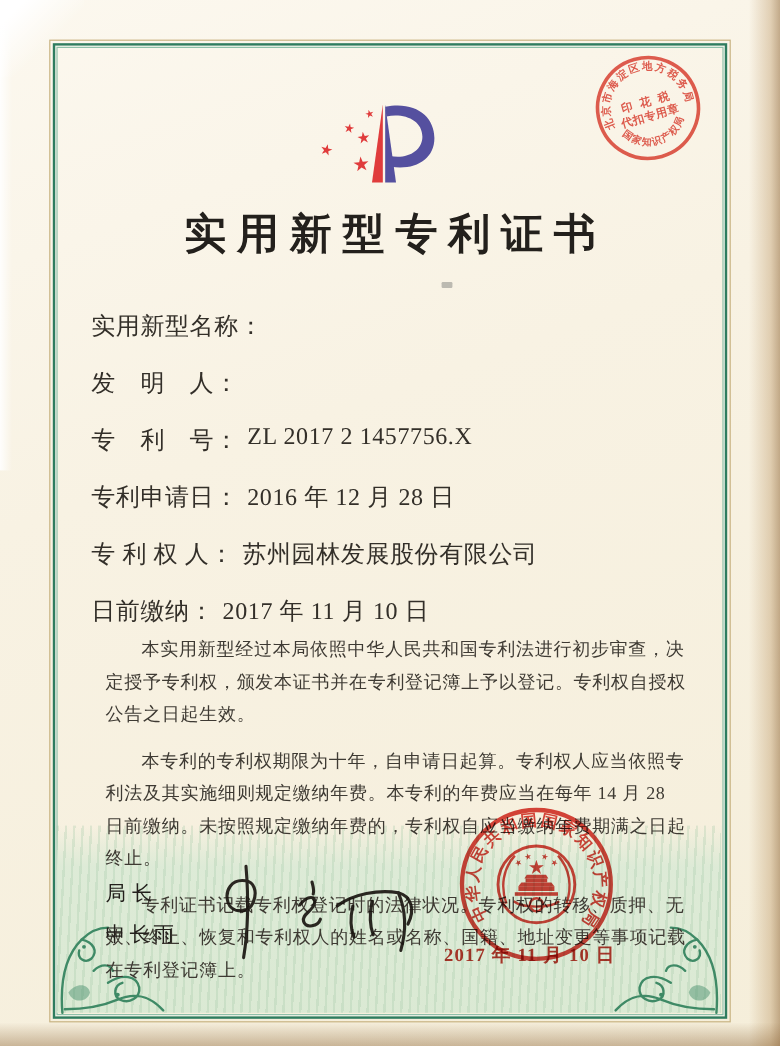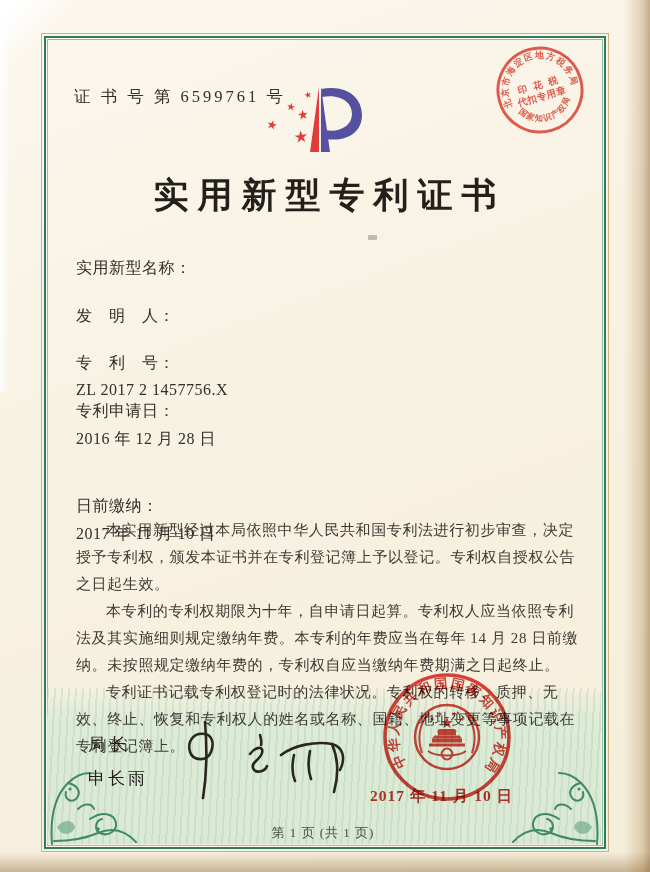--- a/index.html
+++ b/index.html
@@ -23,26 +23,26 @@
     background:
       repeating-linear-gradient(93deg,rgba(158,198,163,.28) 0 2px,rgba(158,198,163,0) 2px 7px),
       linear-gradient(to bottom,rgba(226,238,222,0),rgba(219,234,214,.92) 34px,rgba(217,233,211,.95));}
   .ornament{position:absolute;width:96px;height:96px;z-index:2;}
   .orn-left{left:47px;top:749px;}
   .orn-right{left:506px;top:749px;transform:scaleX(-1);}
   
   .certno{position:absolute;left:74px;top:86px;font-size:16.5px;letter-spacing:3px;color:#33302b;z-index:3;}
   .title{position:absolute;left:0;top:172px;width:100%;text-align:center;font-size:35px;
     font-weight:600;letter-spacing:9px;text-indent:9px;color:#23201c;z-index:3;}
-  .row{position:absolute;left:76px;display:flex;gap:7px;font-size:16px;color:#332f29;
-    letter-spacing:.5px;white-space:pre;z-index:3;flex-direction:column;}
+  .row{position:absolute;left:76px;display:flex;gap:7px;font-size:20px;color:#332f29;
+    letter-spacing:.5px;white-space:pre;z-index:3;}
   .row .lbl{font-weight:500;}
   .paras{position:absolute;left:76px;top:517px;width:510px;font-size:15px;line-height:27px;
     letter-spacing:.6px;color:#3e3a33;z-index:3;}
-  .paras p{margin:0;text-indent:2em;}
+  .paras p{margin:12px;text-indent:2em;}
   .signer-title{position:absolute;left:88px;top:733px;font-size:17px;letter-spacing:5px;color:#23201c;z-index:3;}
   .signer-name{position:absolute;left:88px;top:767px;font-size:17px;letter-spacing:3px;color:#23201c;z-index:3;}
   .sig{position:absolute;left:163px;top:708px;z-index:4;}
   .seal{position:absolute;left:372px;top:662px;z-index:4;mix-blend-mode:multiply;opacity:.93;}
   .seal-date{position:absolute;left:370px;top:786px;font-size:15.5px;font-weight:600;
     letter-spacing:1px;color:#bf392f;z-index:5;mix-blend-mode:multiply;}
   .stamp{position:absolute;left:485px;top:35px;z-index:4;transform:rotate(-16deg);
     mix-blend-mode:multiply;opacity:.95;}
   .logo{position:absolute;left:258px;top:82px;z-index:3;}
   .footer-page{position:absolute;left:44px;top:824px;width:558px;text-align:center;
@@ -76,21 +76,20 @@
       <path d="M21,34 C31,36 35,44 29,50 C24,54 17,50 19,43"></path>
       <path d="M43,70 C55,62 67,64 69,74 C70,82 61,88 53,84 C47,81 48,72 55,70"></path>
       <path d="M7,92 C21,92 37,90 51,84 C65,78 77,80 89,93"></path>
       <path d="M31,60 C37,54 45,54 47,60"></path>
       <path d="M10,78 C16,70 26,70 28,78 C26,86 14,88 10,78 Z" fill="rgba(63,138,102,.45)" stroke="none"></path>
       <circle cx="23" cy="40" r="1.6" fill="#3f8a66" stroke="none"></circle>
       <circle cx="51" cy="80" r="1.8" fill="#3f8a66" stroke="none"></circle>
     </g>
   </svg>
 
-  <div class="certno">证 书 号 第 6599761 号</div>
 
   <svg class="logo" width="125" height="95" viewBox="0 0 125 95">
     <defs>
       <polygon id="st" points="0,-1 .224,-.309 .951,-.309 .363,.118 .588,.809 0,.382 -.588,.809 -.363,.118 -.951,-.309 -.224,-.309"></polygon>
     </defs>
     <path d="M63,7 C88,2 104,15 104,33 C104,51 88,60 68,57 L67,48 C81,51 94,44 94,32 C94,18 79,12 64,15 Z" fill="#55509f"></path>
     <polygon points="61,5 52,70 61,70" fill="#e03c3c"></polygon>
     <polygon points="63,5 63,70 72,70" fill="#55509f"></polygon>
     <g fill="#e03c3c">
       <use href="#st" transform="translate(50,13) scale(3.6) rotate(-14)"></use>
@@ -126,20 +125,24 @@
   <div class="row" style="top:306px">
     <span class="lbl">发　明　人：</span>
   </div>
   <div class="row" style="top:353px">
     <span class="lbl">专　利　号：</span>
     <span class="val">ZL 2017 2 1457756.X</span>
   </div>
   <div class="row" style="top:401px">
     <span class="lbl">专利申请日：</span>
     <span class="val">2016 年 12 月 28 日</span>
+  </div>
+  <div class="row" style="top:448px">
+    <span class="lbl">专 利 权 人：</span>
+    <span class="val">苏州园林发展股份有限公司</span>
   </div>
   <div class="row" style="top:496px">
     <span class="lbl">日前缴纳：</span>
     <span class="val">2017 年 11 月 10 日</span>
   </div>
 
   <div class="paras">
     <p>本实用新型经过本局依照中华人民共和国专利法进行初步审查，决定授予专利权，颁发本证书并在专利登记簿上予以登记。专利权自授权公告之日起生效。</p>
     <p>本专利的专利权期限为十年，自申请日起算。专利权人应当依照专利法及其实施细则规定缴纳年费。本专利的年费应当在每年 14 月 28 日前缴纳。未按照规定缴纳年费的，专利权自应当缴纳年费期满之日起终止。</p>
     <p>专利证书记载专利权登记时的法律状况。专利权的转移、质押、无效、终止、恢复和专利权人的姓名或名称、国籍、地址变更等事项记载在专利登记簿上。</p>
@@ -183,19 +186,18 @@
       <rect x="-15" y="1.5" width="30" height="4" stroke="none"></rect>
       <rect x="-18" y="6.5" width="36" height="3" stroke="none"></rect>
       <circle cx="0" cy="17" r="5.4" fill="none" stroke-width="2"></circle>
       <path d="M-19,14 C-11,20 11,20 19,14" fill="none" stroke-width="2"></path>
       <path d="M-25,16 C-30,2 -28,-13 -18,-24" fill="none" stroke-width="2"></path>
       <path d="M25,16 C30,2 28,-13 18,-24" fill="none" stroke-width="2"></path>
     </g>
   </svg>
   <div class="seal-date">2017 年 11 月 10 日</div>
 
-  <div class="footer-page">第 1 页 (共 1 页)</div>
 
   <div class="corner-tl"></div>
   <div class="edge-left"></div>
   <div class="edge-right"></div>
   <div class="edge-bottom"></div>
 </div>
 
 </body></html>

